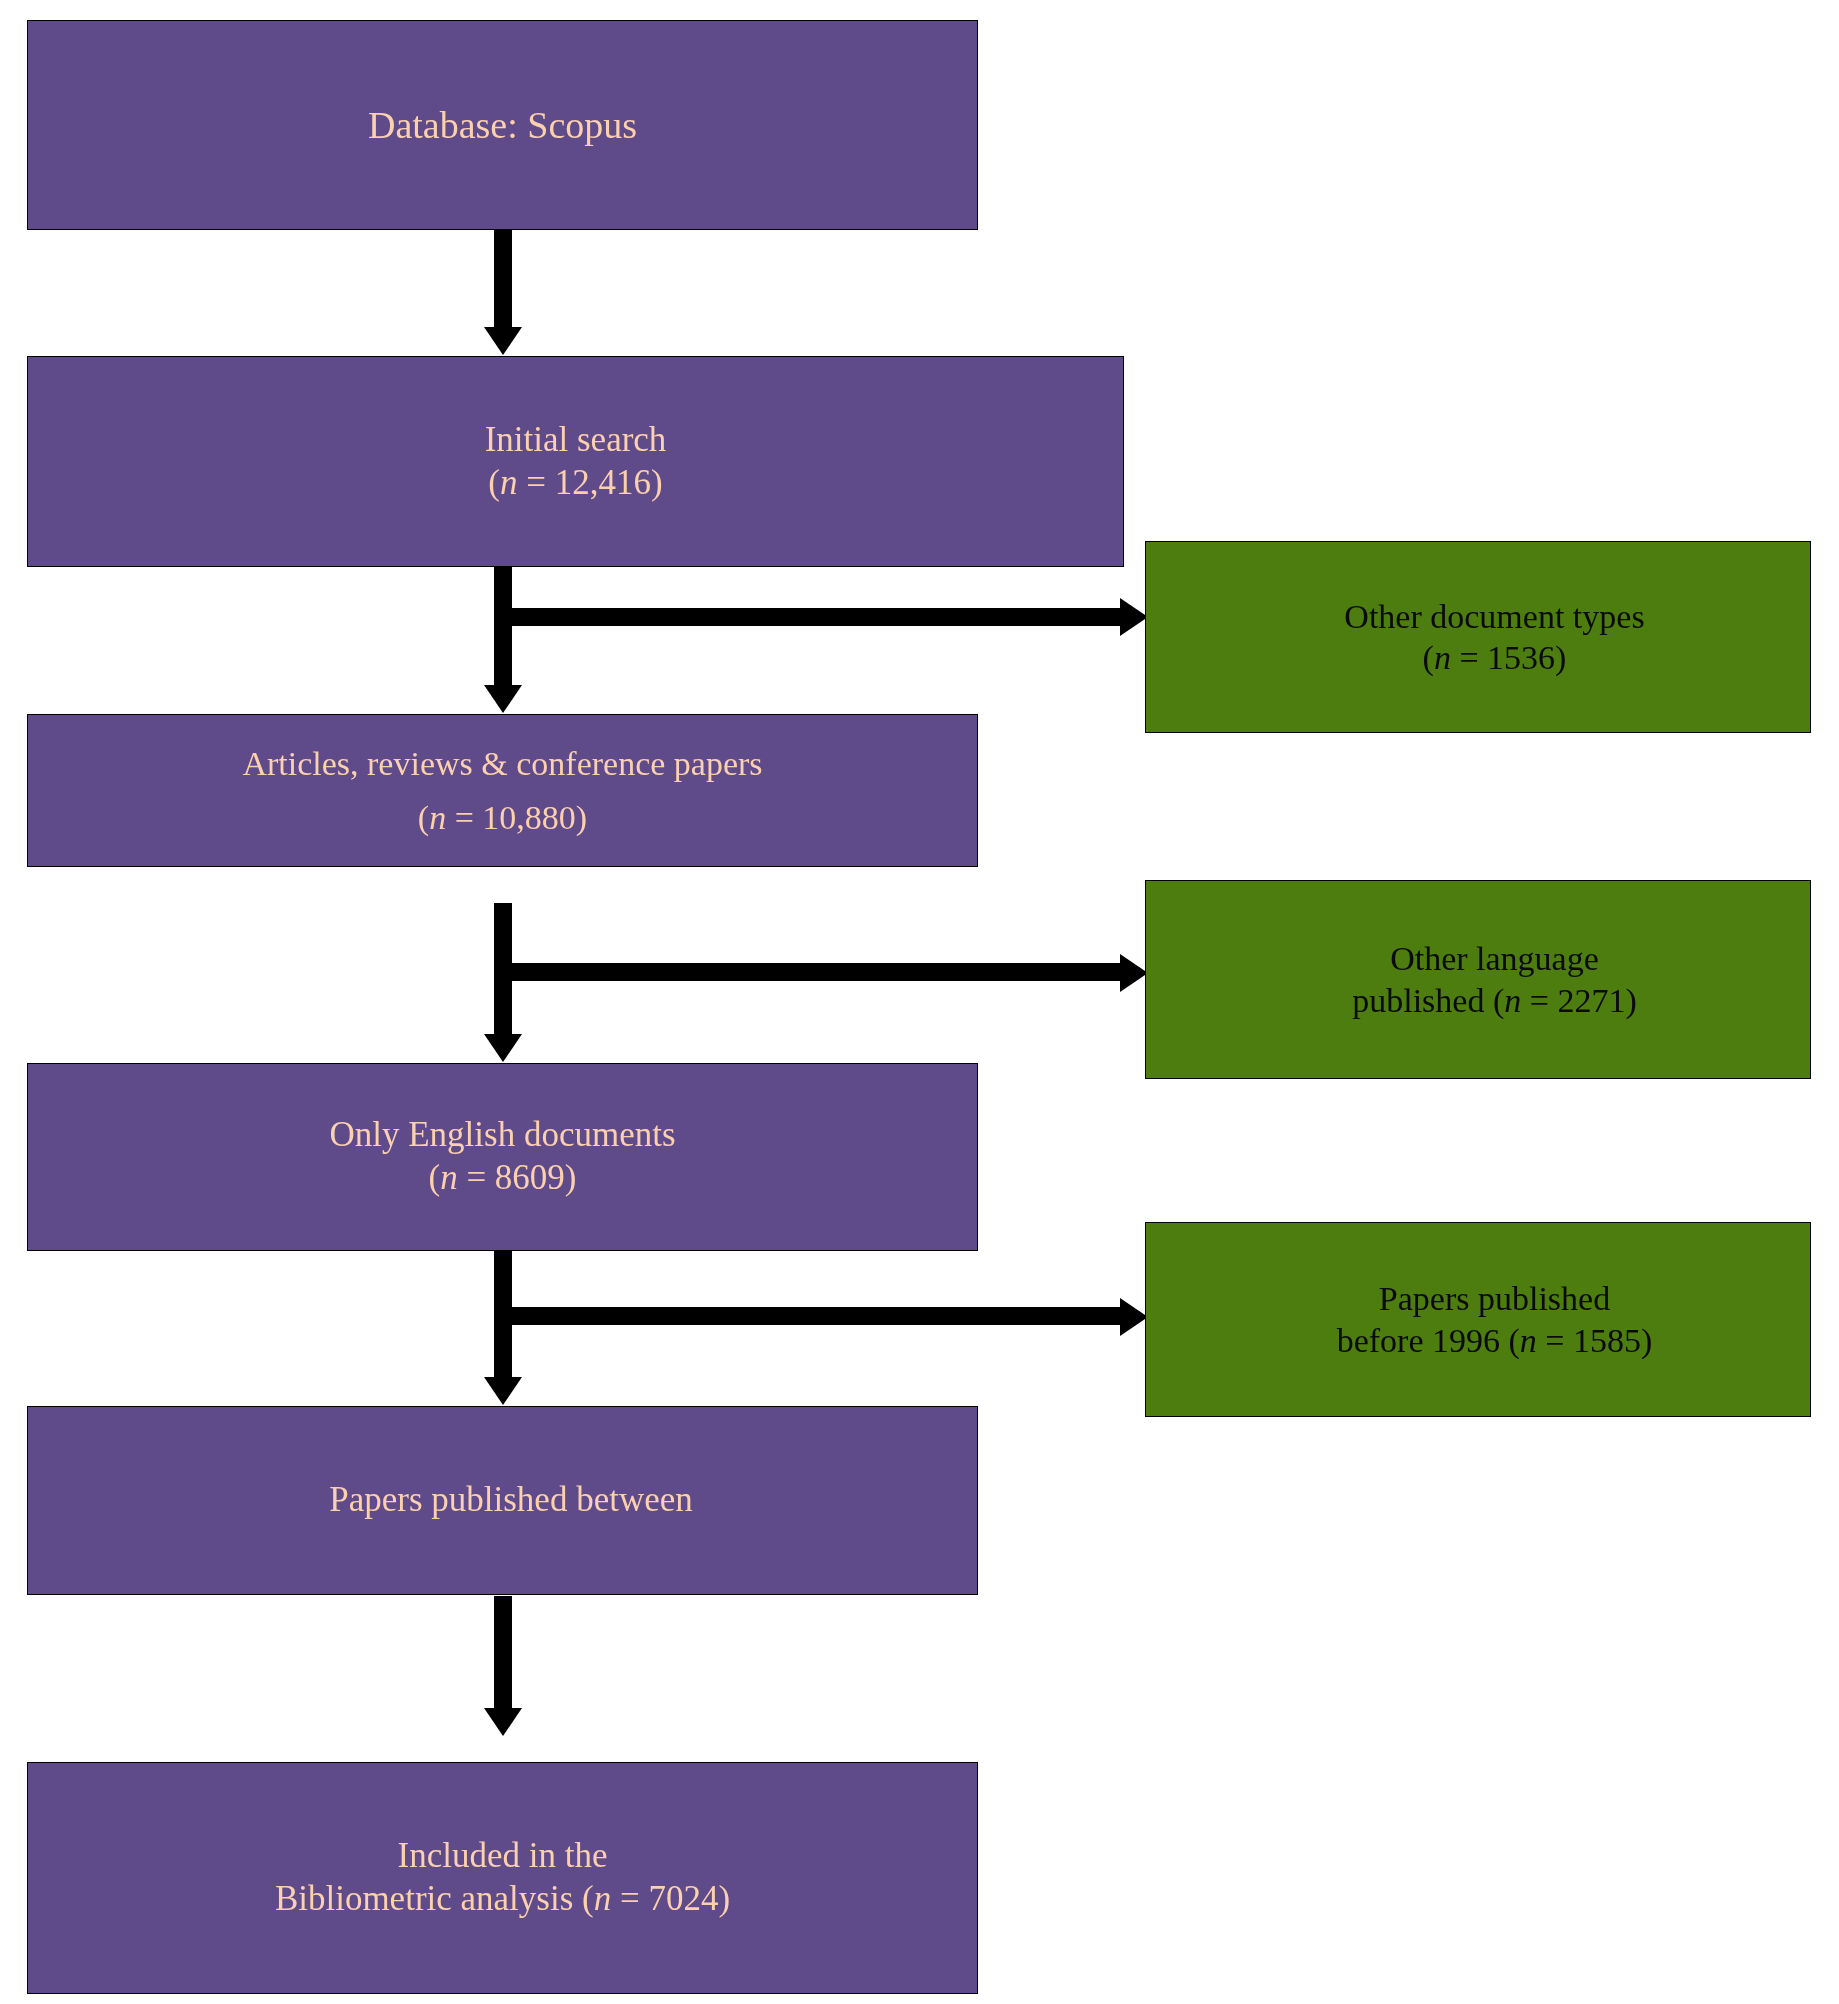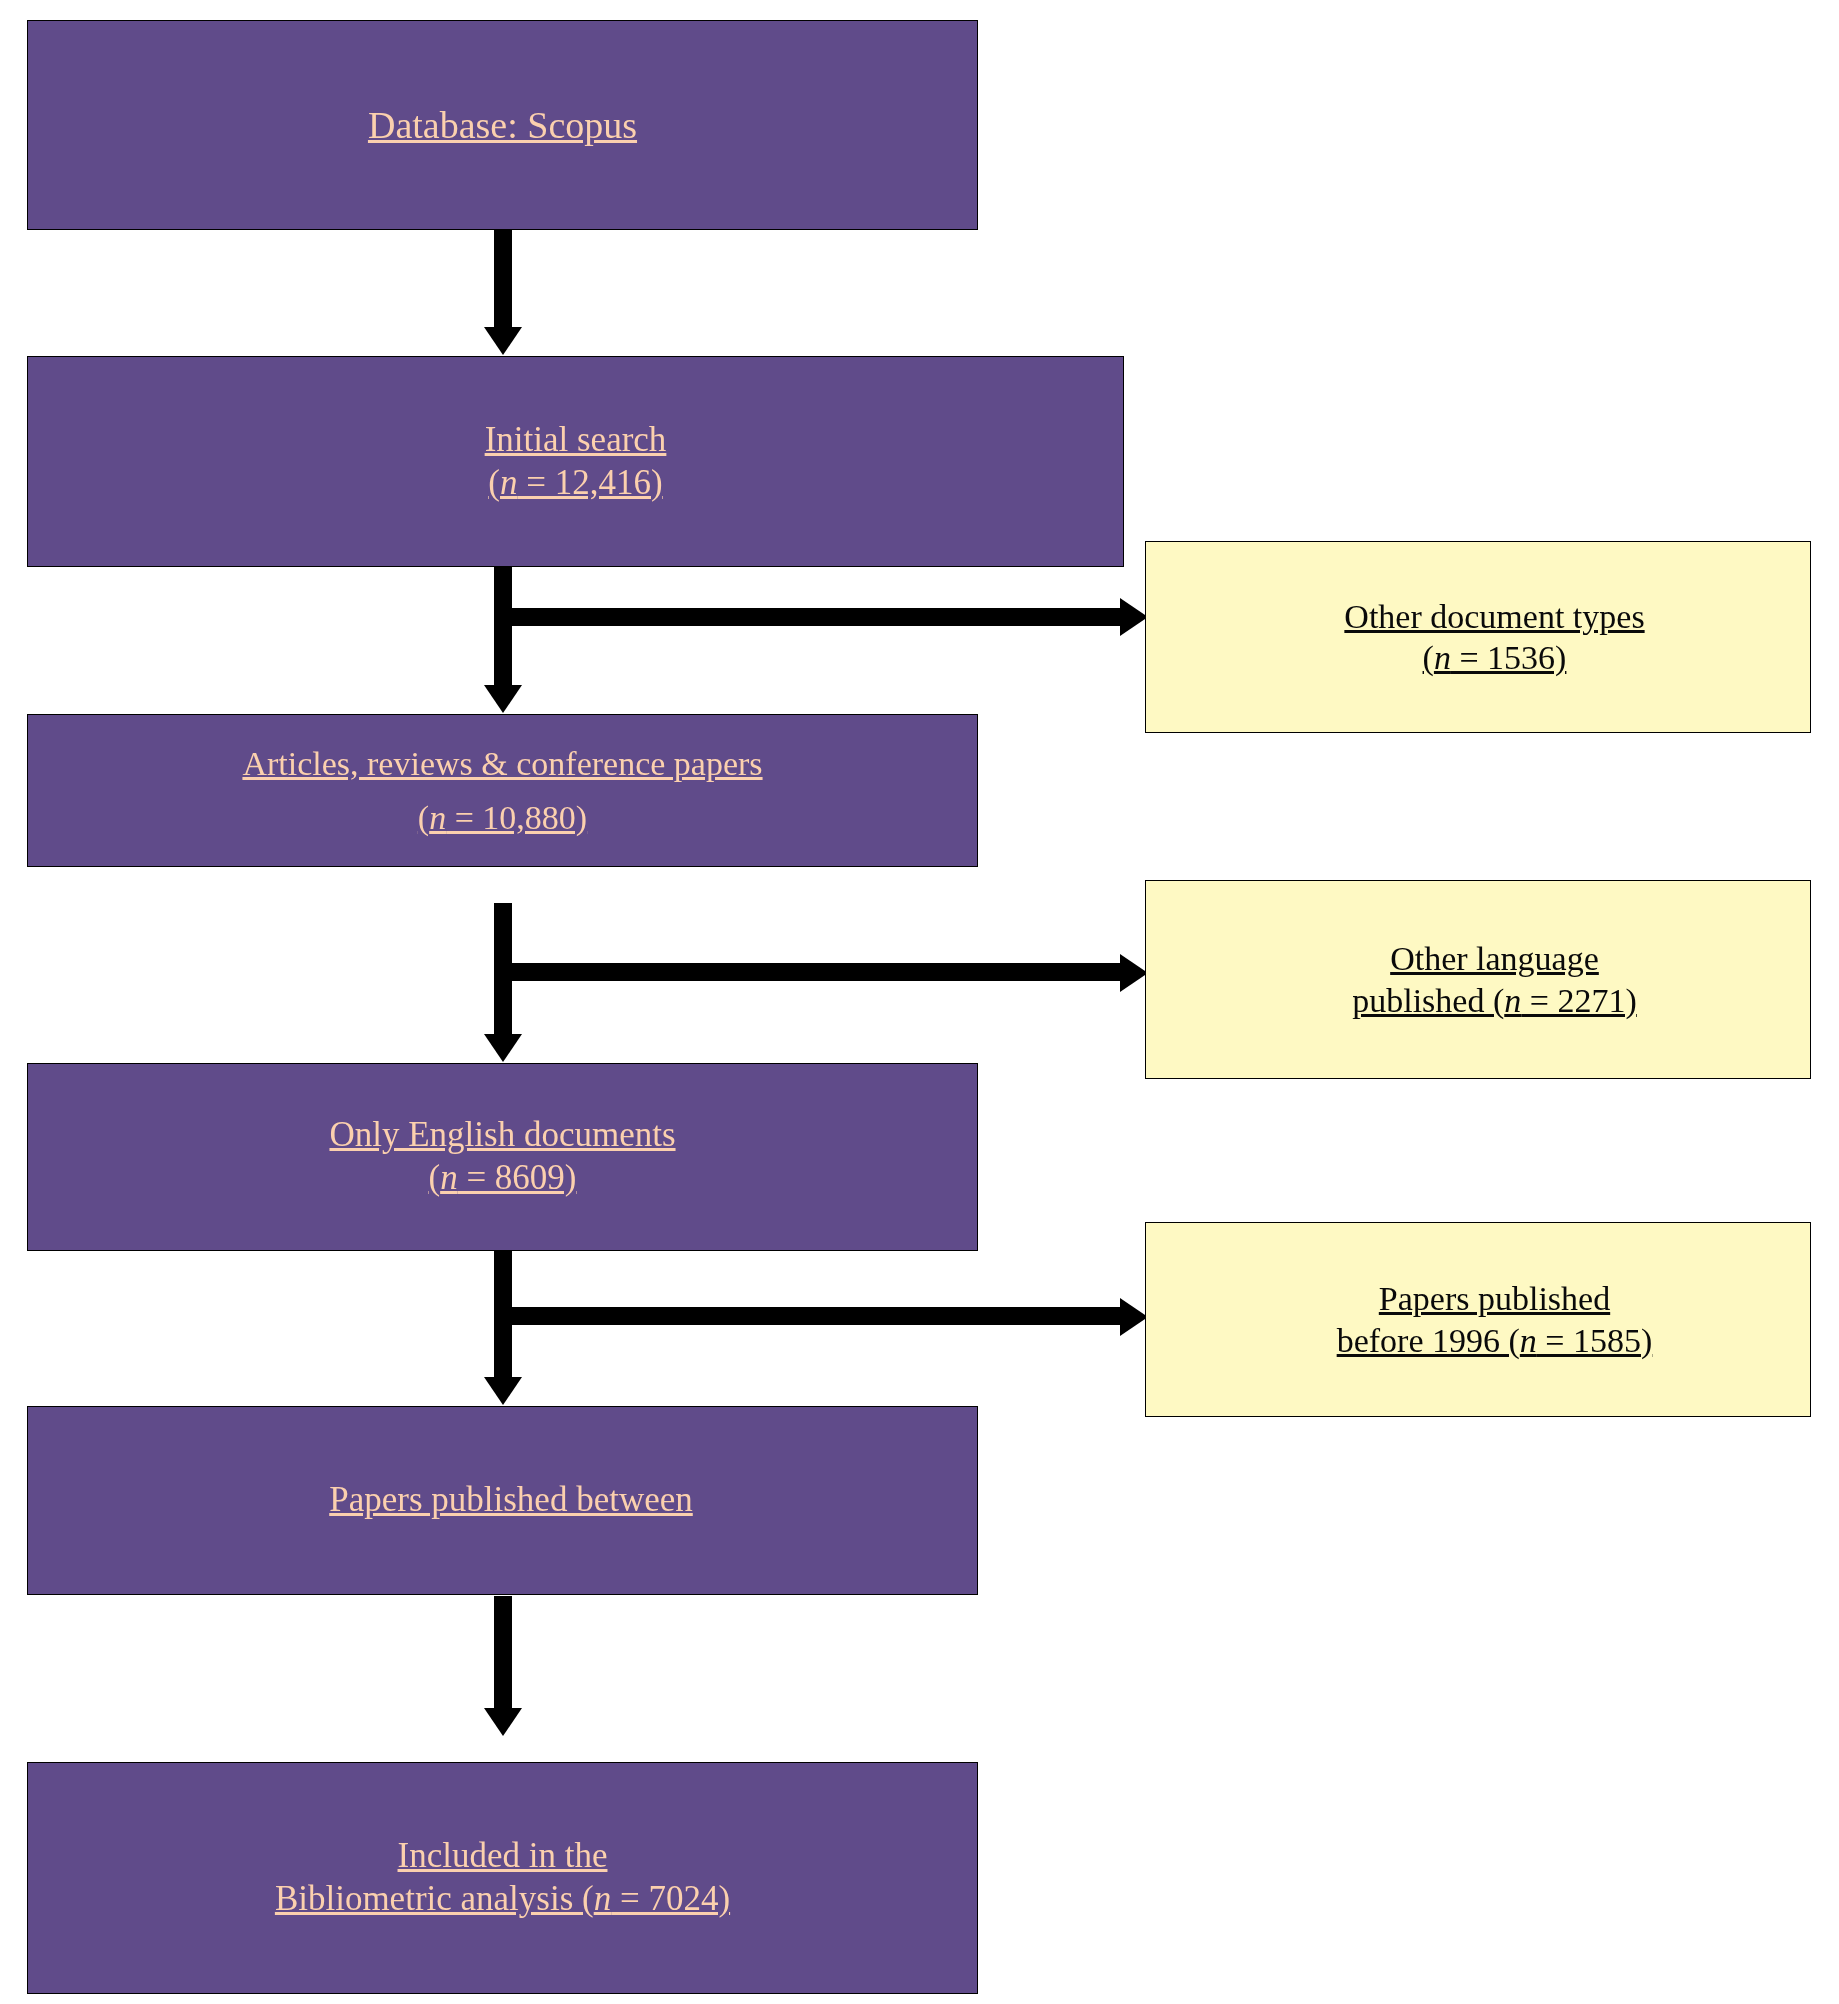--- a/index.html
+++ b/index.html
@@ -24,32 +24,31 @@
     position: absolute;
     box-sizing: border-box;
     border: 1.8px solid #000000;
     display: flex;
     flex-direction: column;
     align-items: center;
     justify-content: center;
     text-align: center;
     line-height: 1.22;
     padding: 2.4px 11px;
-    text-decoration: underline;
   }
   .node .line {
     display: block;
     white-space: nowrap;
   }
   .node.primary {
     background: #604B8A;
     color: #FBD0AE;
   }
   .node.excluded {
-    background: #fef9c3;
+    background: #4d7c0f;
     color: #0a0a0a;
     padding-left: 44px;
   }
   .ital {
     font-style: italic;
   }
 
   
   .vline {
     position: absolute;

